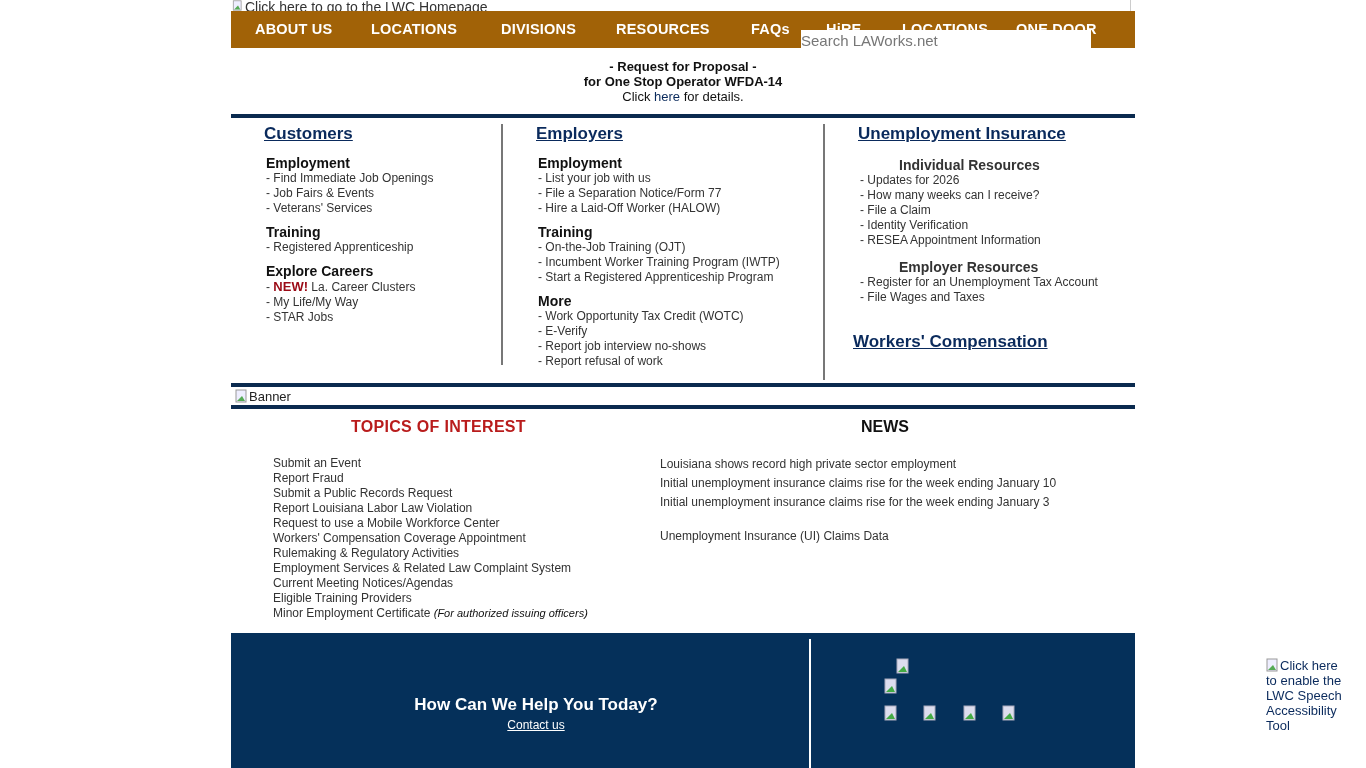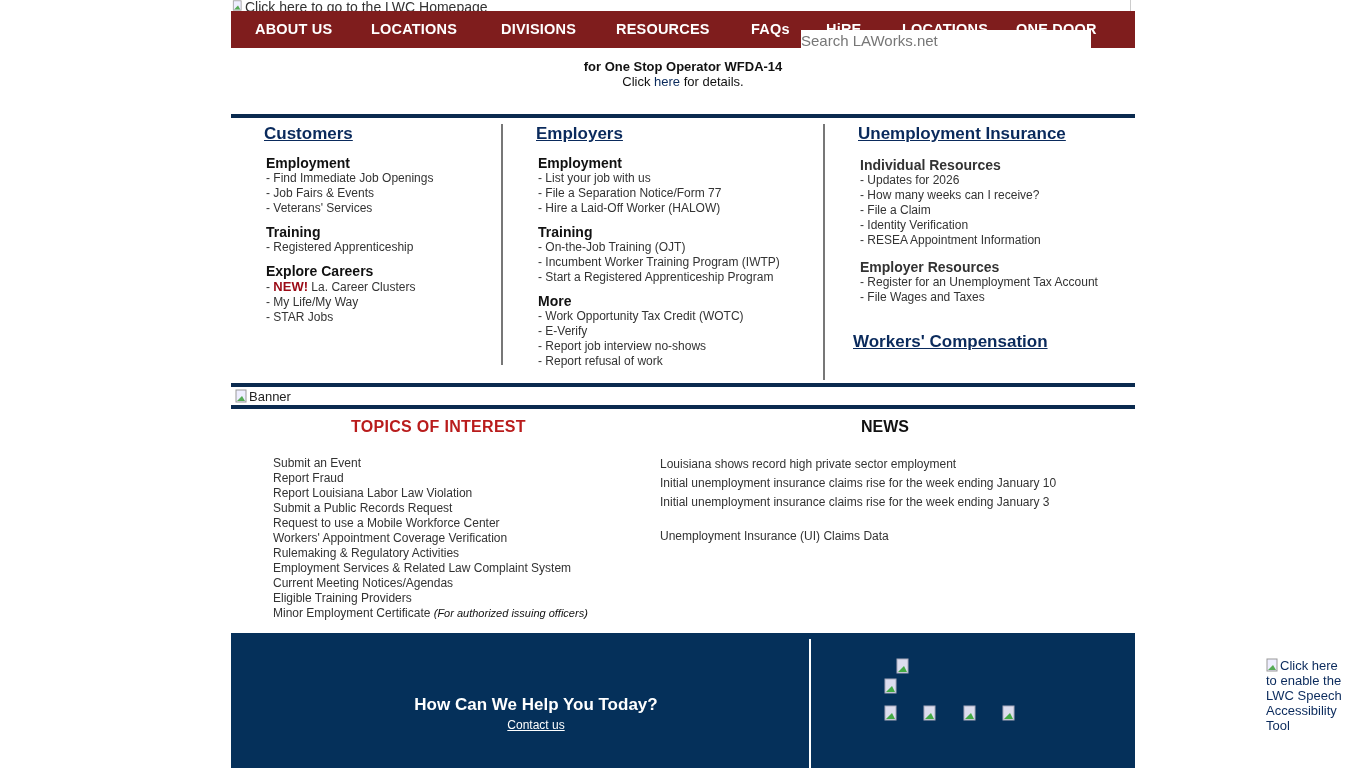--- a/index.html
+++ b/index.html
@@ -8,38 +8,38 @@
   a { color: inherit; text-decoration: none; }
 
   .wrap { position: absolute; left: 231px; top: 0; width: 904px; }
 
   
   .logo-alt { position: absolute; left: 0; top: 0; width: 900px; height: 22px; overflow: hidden;
     font-size: 14px; line-height: 14px; color: #333; border-right: 1px solid #ccc; }
   .logo-alt .broken { display: inline-block; width: 14px; height: 11px; vertical-align: top; }
 
   
-  .nav { position: absolute; left: 0; top: 11px; width: 904px; height: 37px; background: #7f1d1d; }
+  .nav { position: absolute; left: 0; top: 11px; width: 904px; height: 37px; background: #a16207; }
   .nav-item { position: absolute; top: 10px; color: #fff; font-weight: bold; font-size: 14.5px; white-space: nowrap; letter-spacing: 0.2px; }
   .search { position: absolute; left: 570px; top: 30px; width: 290px; height: 18px; background: #fff; border: none;
     font-family: "Liberation Sans", sans-serif; font-size: 15px; color: #666; padding: 2px 0 0 0; outline: none; }
   .search::placeholder { color: #777; }
 
   
   .rfp { position: absolute; left: 0; top: 59px; width: 904px; text-align: center; font-size: 13px; line-height: 15px; color: #111; }
   .rfp .b { font-weight: bold; }
   .rfp .here { color: #0a2a5c; }
 
   .bar { position: absolute; left: 0; width: 904px; height: 4px; background: #0a2a4f; }
 
   
   .col { position: absolute; top: 124px; }
   .col-h { font-size: 17px; font-weight: bold; color: #0a2a5c; text-decoration: underline; display: inline-block; }
   .sec-h { font-size: 14px; font-weight: bold; color: #111; line-height: 15px; }
-  .sec-h.gray { color: #333; }
+  .sec-h.gray { color: #333; margin-left: 39px; }
   .lnk { font-size: 12px; line-height: 15px; color: #333; display: block; white-space: nowrap; }
   .new { color: #9b0a16; font-weight: bold; font-size: 13px; }
   .vdiv { position: absolute; top: 124px; width: 2px; background: #777; }
 
   .banner { position: absolute; left: 4px; top: 389px; font-size: 13px; color: #222; }
   .banner .broken { display: inline-block; width: 14px; height: 14px; vertical-align: -2px; }
 
   .topics-h { position: absolute; left: 120px; top: 418px; font-size: 16px; font-weight: bold; color: #b91c1c; letter-spacing: 0.3px; }
   .topics { position: absolute; left: 42px; top: 456px; }
   .topics .lnk { font-size: 12px; line-height: 15px; }
@@ -80,20 +80,21 @@
     <a class="nav-item" style="left:270px">DIVISIONS</a>
     <a class="nav-item" style="left:385px">RESOURCES</a>
     <a class="nav-item" style="left:520px">FAQs</a>
     <a class="nav-item" style="left:595px">HiRE</a>
     <a class="nav-item" style="left:671px">LOCATIONS</a>
     <a class="nav-item" style="left:785px">ONE DOOR</a>
   </div>
   <input class="search" type="text" placeholder="Search LAWorks.net" style="">
 
   <div class="rfp">
+    <div class="b">- Request for Proposal -</div>
     <div class="b">for One Stop Operator WFDA-14</div>
     <div><span>Click </span><a class="here">here</a><span> for details.</span></div>
   </div>
 
   <div class="bar" style="top:114px"></div>
 
   <div class="col" style="left:33px">
     <a class="col-h">Customers</a>
     <div style="margin-top:12px;margin-left:2px">
       <div class="sec-h">Employment</div>
@@ -152,24 +153,24 @@
         <rect x="1" y="1" width="10" height="12" fill="#eef" stroke="#999"></rect>
         <path d="M2 12 L7 7 L10 12Z" fill="#5a5"></path>
       </svg><span>Banner</span>
   </a>
   <div class="bar" style="top:405px"></div>
 
   <div class="topics-h">TOPICS OF INTEREST</div>
   <div class="topics">
     <a class="lnk">Submit an Event</a>
     <a class="lnk">Report Fraud</a>
+    <a class="lnk">Submit a Public Records Request</a>
     <a class="lnk">Report Louisiana Labor Law Violation</a>
-    <a class="lnk">Submit a Public Records Request</a>
     <a class="lnk">Request to use a Mobile Workforce Center</a>
-    <a class="lnk">Workers' Appointment Coverage Verification</a>
+    <a class="lnk">Workers' Compensation Coverage Appointment</a>
     <a class="lnk">Rulemaking &amp; Regulatory Activities</a>
     <a class="lnk">Employment Services &amp; Related Law Complaint System</a>
     <a class="lnk">Current Meeting Notices/Agendas</a>
     <a class="lnk">Eligible Training Providers</a>
     <div class="lnk"><a>Minor Employment Certificate</a> <em>(For authorized issuing officers)</em></div>
   </div>
 
   <div class="news-h">NEWS</div>
   <div class="news">
     <a class="lnk">Louisiana shows record high private sector employment</a>

